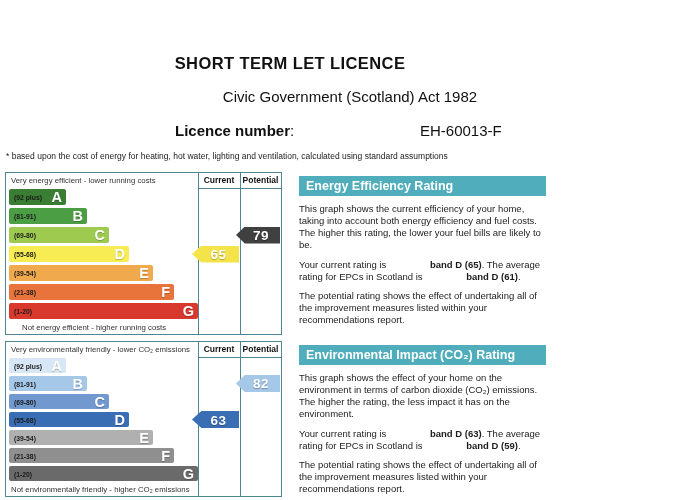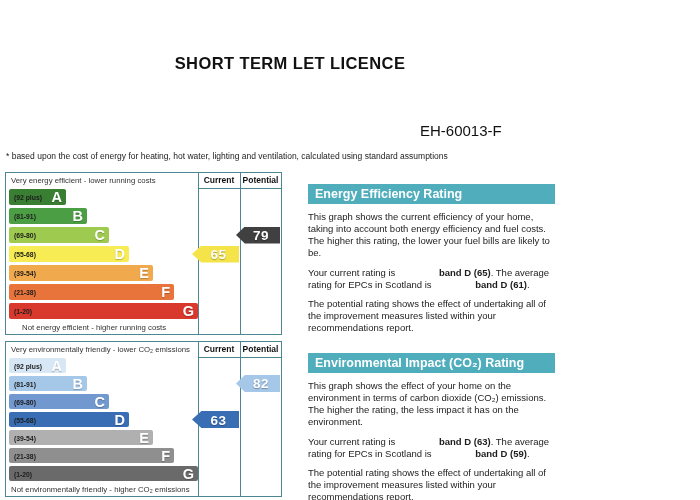--- a/index.html
+++ b/index.html
@@ -35,38 +35,40 @@
   .band { position:absolute; left:3px; border-radius:2px; }
   .band-range { position:absolute; left:5px; top:50%; transform:translateY(-50%); font-size:6.8px; font-weight:bold; color:#1c1c1c; white-space:nowrap; }
   .band-letter { position:absolute; right:4px; top:50%; transform:translateY(-52%); font-size:14.5px; font-weight:bold; color:#fff; text-shadow:0 1px 1px rgba(0,0,0,0.25); }
   .arrow {
     position:absolute; height:17px;
     clip-path:polygon(0% 50%, 20% 0%, 100% 0%, 100% 100%, 20% 100%);
     display:flex; align-items:center; justify-content:center;
   }
   .arrow span { font-size:13.5px; font-weight:bold; color:#fff; padding-left:6px; text-shadow:0 1px 1px rgba(0,0,0,0.3); letter-spacing:0.5px; }
 
-  .panel { position:absolute; left:308px; width:247px;margin-top:8px; }
+  .panel { position:absolute; left:299px; width:247px; }
   #panel-0 { top:176px; }
   #panel-1 { top:345px; }
   .panel-header {
     height:20px; line-height:20px; padding-left:7px;
     color:#fff; font-size:12.5px; font-weight:bold;
   }
   .panel p { margin-top:7px; font-size:9.5px; line-height:1.28; color:#1c1c1c; }
   .panel p b { font-weight:bold;padding-left:41px; }
 </style>
 </head>
 <body>
 
 <div class="page">
 
   <div class="doc-title">SHORT TERM LET LICENCE</div>
+  <div class="doc-subtitle">Civic Government (Scotland) Act 1982</div>
 
   <div class="licence-row">
+    <span class="licence-label"><span>Licence number</span><span style="font-weight:normal">:</span></span>
     <span class="licence-value">EH-60013-F</span>
   </div>
 
   <div class="footnote">* based upon the cost of energy for heating, hot water, lighting and ventilation, calculated using standard assumptions</div>
 
   <div class="epc-chart" id="chart-0">
       <div class="vline" style="left: 192px;"></div>
       <div class="vline" style="left: 234px;"></div>
       <div class="hdr-line" style="left: 192px; right: 0px; top: 15px;"></div>
       <div class="col-hdr" style="left: 192px; width: 42px;">Current</div>

